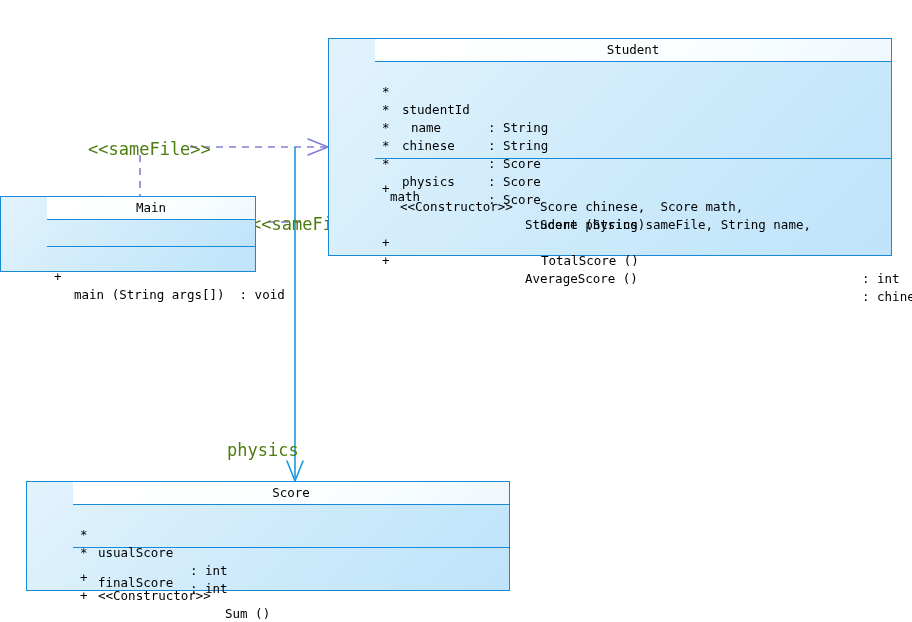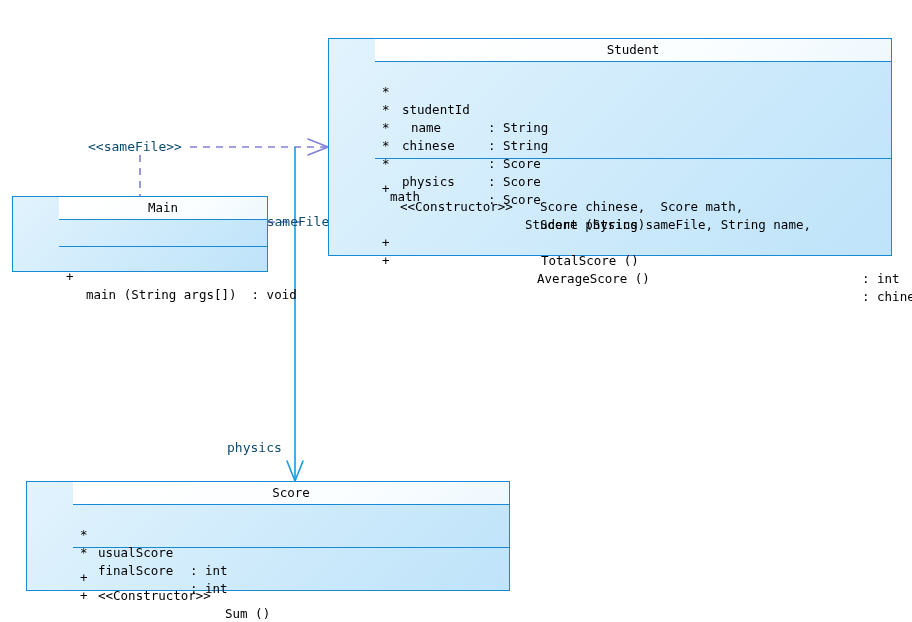--- a/index.html
+++ b/index.html
@@ -78,22 +78,22 @@
   .member .mtype {
     position: absolute;
     white-space: pre;
   }
 
   
   .edge-label {
     position: absolute;
     white-space: nowrap;
     font-family: "DejaVu Sans Mono", "Liberation Mono", monospace;
-    font-size: 13px;
-    color: #0c4a6e;
+    font-size: 17px;
+    color: #4d7c0f;
     background: transparent;
   }
   .edge-label.behind { z-index: 2; }
   .edge-label.front  { z-index: 7; }
 </style>
 </head>
 <body>
 
 <div class="canvas">
 
@@ -168,27 +168,27 @@
       <div class="member">
         <span class="mtype" style="left:165px;">Score physics)</span>
       </div>
       <div class="member">
         <span class="vis">+</span>
         <span class="mname" style="left:166px;">TotalScore ()</span>
         <span class="mtype" style="left:487px;">: int</span>
       </div>
       <div class="member">
         <span class="vis">+</span>
-        <span class="mname" style="left:150px;margin-left:12px;">AverageScore ()</span>
+        <span class="mname" style="left:150px;">AverageScore ()</span>
         <span class="mtype" style="left:487px;">: chinese</span>
       </div>
     </div>
   </div>
 
-  <div class="uml-class" id="cls-main" style="left:12px; top:196px; width:256px;">
+  <div class="uml-class" id="cls-main" style="left:0; top:196px; width:256px;">
 
     <div class="uml-header">Main</div>
 
     <div class="uml-compartment empty"></div>
 
     <div class="uml-compartment">
       <div class="member">
         <span class="vis">+</span>
         <span class="mname" style="left:27px;">main (String args[])  : void</span>
       </div>
@@ -200,21 +200,21 @@
     <div class="uml-header">Score</div>
 
     <div class="uml-compartment">
       <div class="member">
         <span class="vis">*</span>
         <span class="mname" style="left:25px;">usualScore</span>
         <span class="mtype" style="left:117px;">: int</span>
       </div>
       <div class="member">
         <span class="vis">*</span>
-        <span class="mname" style="left:25px;">finalScore</span>
+        <span class="mname" style="left:25px;margin-top:12px;">finalScore</span>
         <span class="mtype" style="left:117px;">: int</span>
       </div>
     </div>
 
     <div class="uml-compartment">
       <div class="member">
         <span class="vis">+</span>
         <span class="mname" style="left:25px;">&lt;&lt;Constructor&gt;&gt;</span>
         <span class="mtype" style="left:168px;margin-top:24px;">Score (int usualScore, int finalScore)</span>
       </div>

